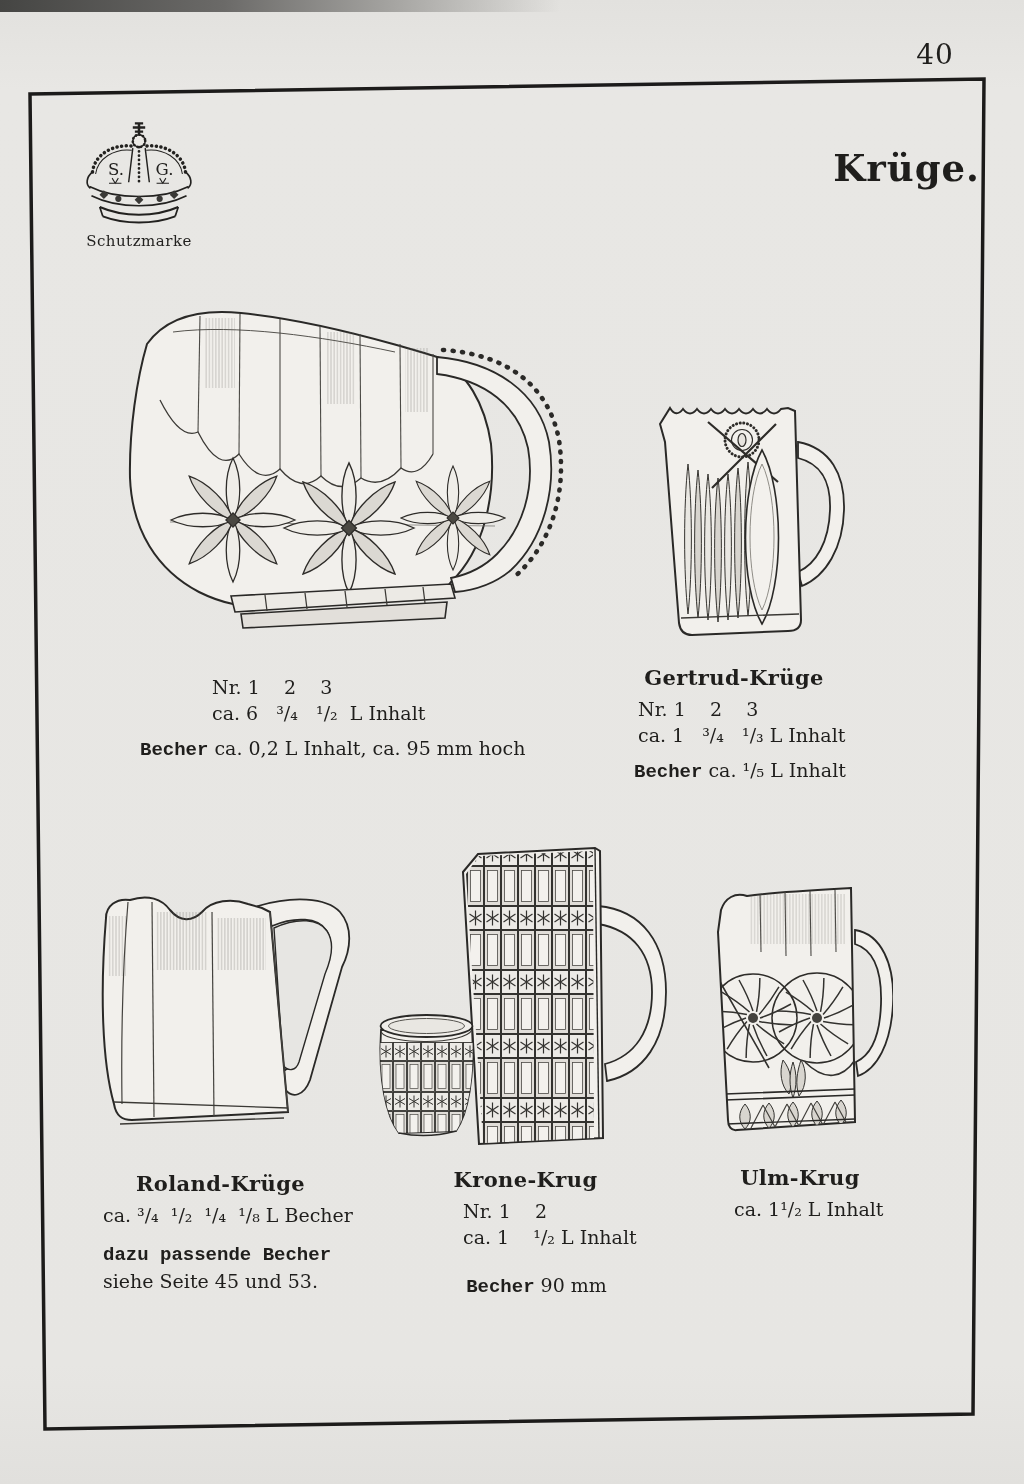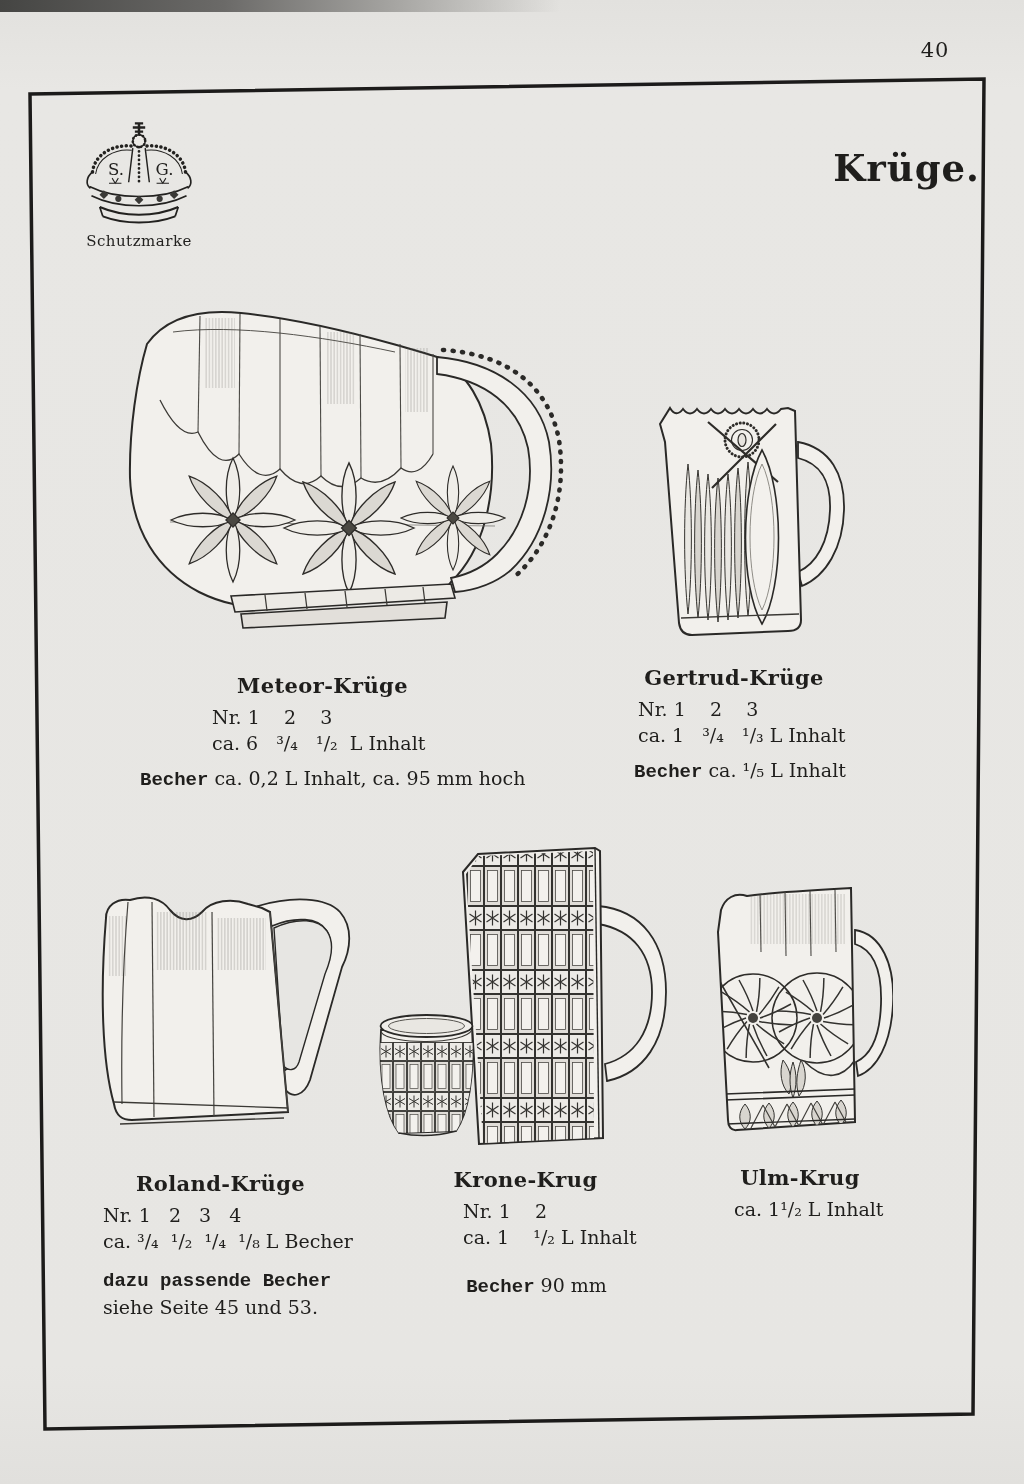--- a/index.html
+++ b/index.html
@@ -9,21 +9,21 @@
     overflow:hidden;
     font-family:"DejaVu Serif", serif;
     color:#1f1e1c;
   }
   .scan-band {
     position:absolute; left:0; top:0; width:560px; height:12px;
     background:linear-gradient(to right,#454543 0%, #6b6a68 40%, #a5a4a1 70%, rgba(165,164,161,0) 100%);
   }
   .page-number {
     position:absolute; left:905px; top:38px; width:60px;
-    font-size:21px; letter-spacing:1px; text-align:center;
+    font-size:28px; letter-spacing:1px; text-align:center;
   }
   svg.frame { position:absolute; left:0; top:0; width:1024px; height:1484px; }
 
   .trademark { position:absolute; left:74px; top:118px; width:130px; text-align:center; }
   .crown { width:124px; height:112px; display:block; margin:0 auto; }
   .tm-label { font-size:15px; margin-top:2px; letter-spacing:0.5px; color:#232220; }
 
   .title {
     position:absolute; left:30px; top:146px; width:950px; margin:0;
     text-align:right; font-size:37px; font-weight:600; letter-spacing:1px;
@@ -388,36 +388,34 @@
         <path d="M46,256 L58,233 M58,233 L70,255"></path>
         <path d="M70,255 L82,232 M82,232 L94,254"></path>
         <path d="M94,254 L106,231 M106,231 L118,253"></path>
         <path d="M118,253 L130,230 M130,230 L142,252"></path>
       </g>
       <path d="M22,252 L150,247" stroke="#2a2927" stroke-width="1.4" fill="none"></path>
     </g>
   </svg>
 
   <div class="cap cap-meteor">
-    <div class="cap-title">Meteor-Krüge</div>
     <div class="cap-line">Nr. 1    2    3</div>
     <div class="cap-line">ca. 6   ³/₄   ¹/₂  L Inhalt</div>
     <div class="cap-note"><span class="b">Becher</span><span> ca. 0,2 L Inhalt, ca. 95 mm hoch</span></div>
   </div>
 
   <div class="cap cap-gertrud">
     <div class="cap-title">Gertrud-Krüge</div>
     <div class="cap-line">Nr. 1    2    3</div>
     <div class="cap-line">ca. 1   ³/₄   ¹/₃ L Inhalt</div>
     <div class="cap-note"><span class="b">Becher</span><span> ca. ¹/₅ L Inhalt</span></div>
   </div>
 
   <div class="cap cap-roland">
     <div class="cap-title">Roland-Krüge</div>
-    <div class="cap-line">Nr. 1   2   3   4</div>
     <div class="cap-line">ca. ³/₄  ¹/₂  ¹/₄  ¹/₈ L Becher</div>
     <div class="cap-note"><span class="b">dazu passende Becher</span></div>
     <div class="cap-line2">siehe Seite 45 und 53.</div>
   </div>
 
   <div class="cap cap-krone">
     <div class="cap-title">Krone-Krug</div>
     <div class="cap-line">Nr. 1    2</div>
     <div class="cap-line">ca. 1    ¹/₂ L Inhalt</div>
     <div class="cap-note"><span class="b">Becher</span><span> 90 mm</span></div>

